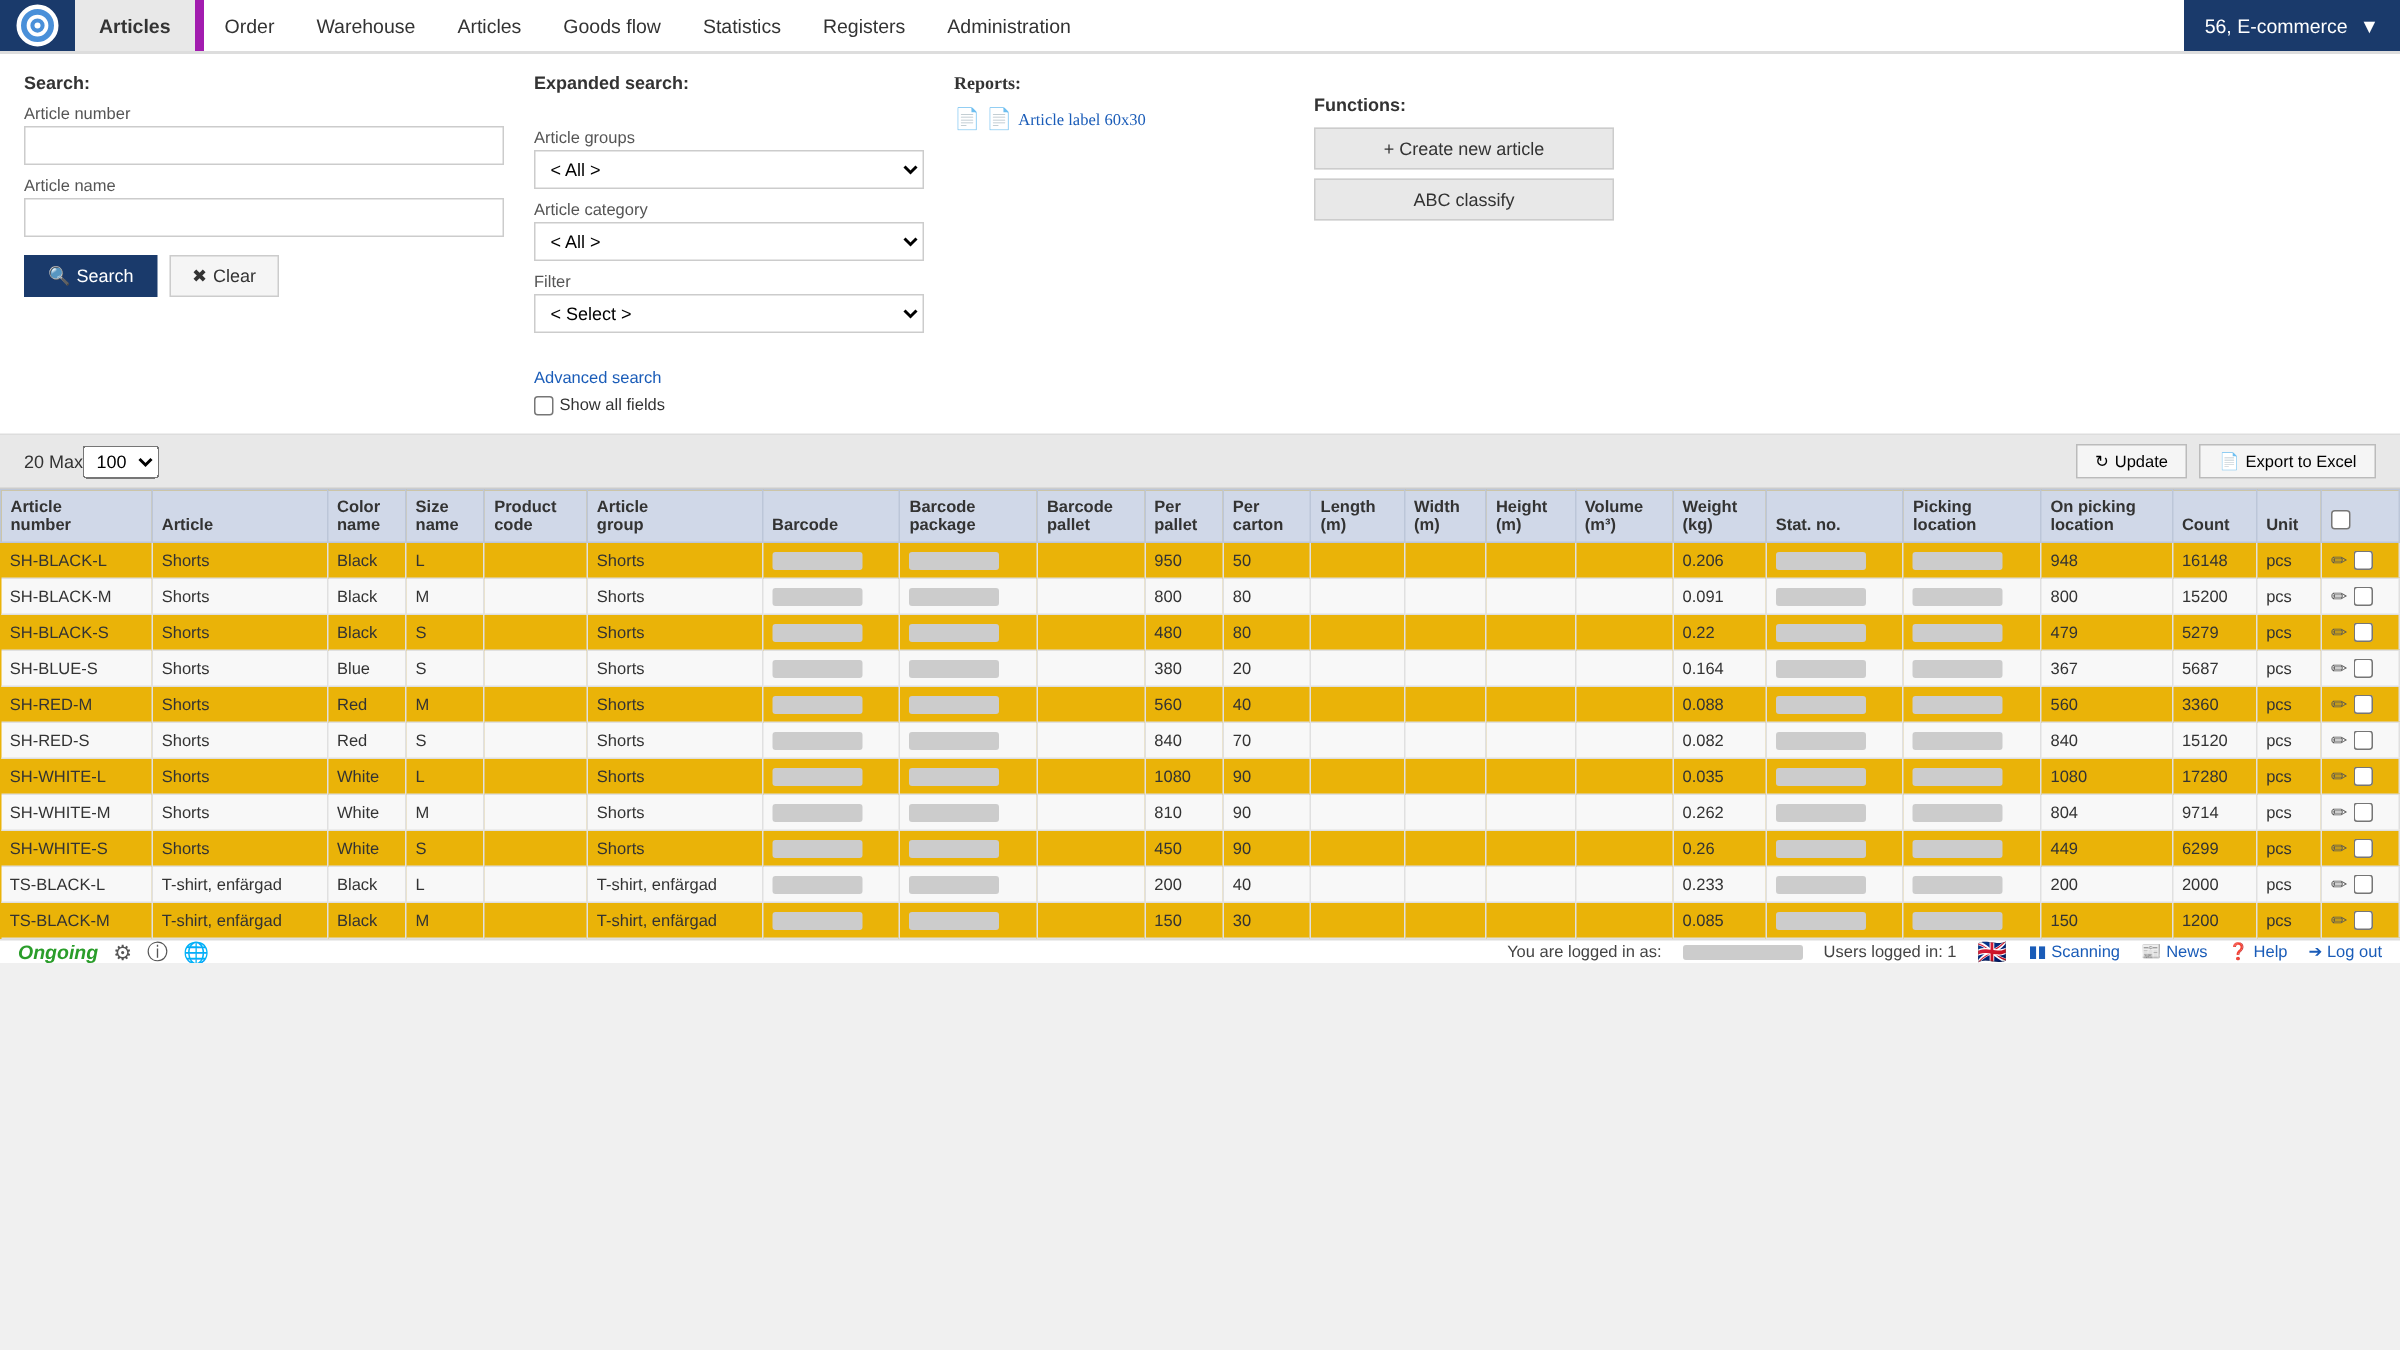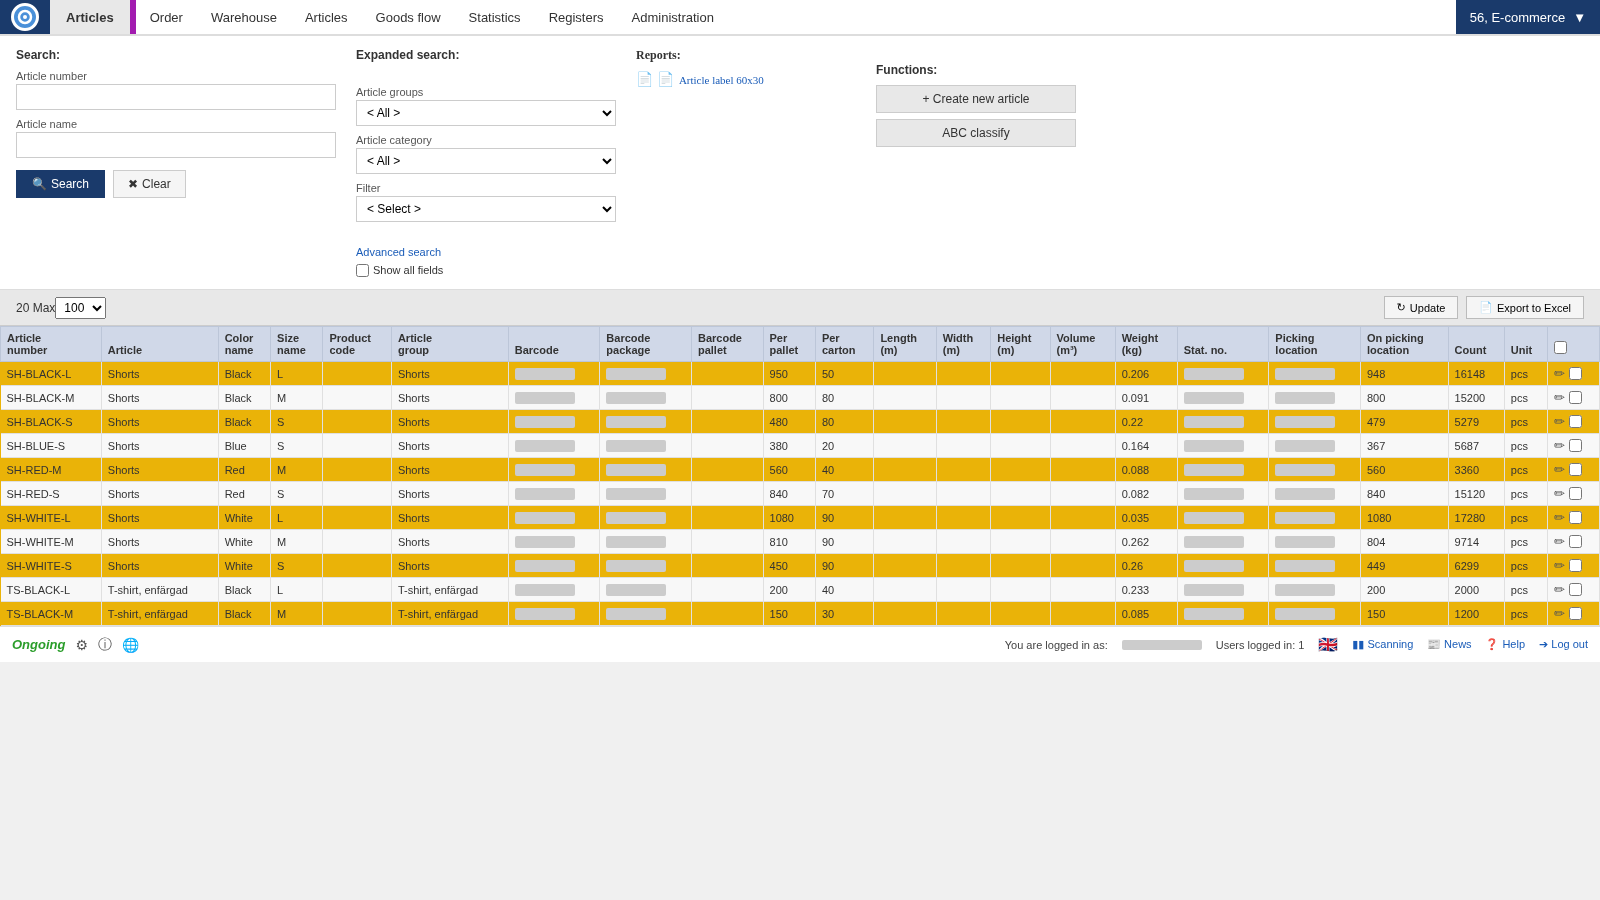--- a/index.html
+++ b/index.html
@@ -119,21 +119,21 @@
       vertical-align: middle;
     }
 
     .edit-icon { color: #555; cursor: pointer; font-size: 13px; }
     .row-checkbox { cursor: pointer; }
 
     
     .footer {
       display: flex; align-items: center; justify-content: space-between;
       background: #fff; border-top: 1px solid #ddd; padding: 4px 12px;
-      height: 36px; font-size: 11px;
+      height: 16px; font-size: 11px;
     }
     .footer-left { display: flex; align-items: center; gap: 10px; }
     .footer-ongoing { color: #2a9d2a; font-weight: bold; font-size: 13px; font-style: italic; }
     .footer-icon { color: #555; cursor: pointer; font-size: 14px; }
     .footer-right { display: flex; align-items: center; gap: 14px; color: #444; }
     .footer-right a { color: #1a5cb8; text-decoration: none; cursor: pointer; }
     .logged-blurred {
       display: inline-block; background: #ccc; width: 80px; height: 10px;
       border-radius: 2px; vertical-align: middle;
     }

